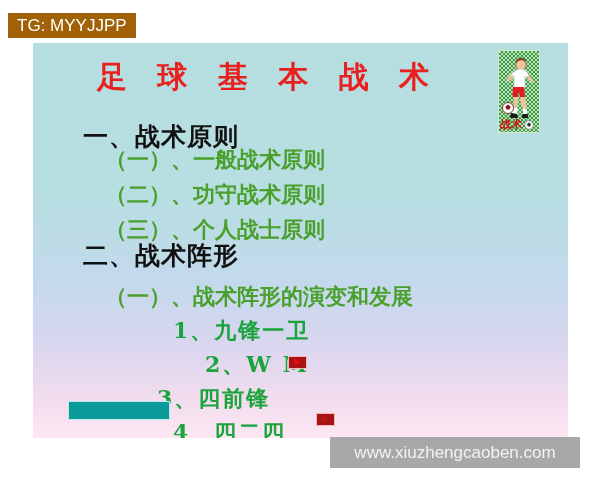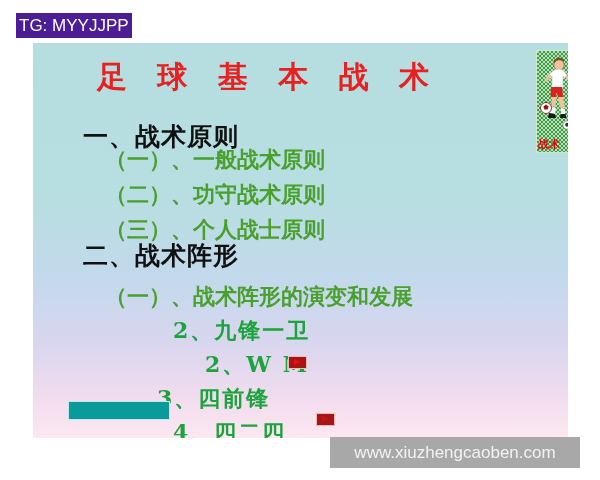--- a/index.html
+++ b/index.html
@@ -125,52 +125,51 @@
     border: 1px solid #bfe6ea;
     box-sizing: border-box;
   }
 
   
   #clipart {
     position: absolute;
     left: 465px;
     top: 7px;
     width: 42px;
-    height: 103px;
+    height: 83px;
     background-color: #b9e3b4;
     background-image:
       linear-gradient(45deg, #3e9a4a 25%, transparent 25%, transparent 75%, #3e9a4a 75%),
       linear-gradient(45deg, #3e9a4a 25%, transparent 25%, transparent 75%, #3e9a4a 75%);
     background-size: 4px 4px;
     background-position: 0 0, 2px 2px;
     border: 1px solid #cfe8cc;
     box-sizing: border-box;
     overflow: hidden;
-    margin-left: 38px;
   }
   #clipart-label {
     position: absolute;
     left: 1px;
     bottom: 2px;
     font-family: "DejaVu Serif", "Liberation Serif", serif;
     font-weight: bold;
     font-size: 11px;
     color: #cc1111;
     letter-spacing: 0;
     line-height: 11px;
   }
 
   
   #tg-tag {
     position: absolute;
-    left: 16px;
+    left: 8px;
     top: 13px;
     height: 25px;
-    padding: 0 3px;
-    background: #4c1d95;
+    padding: 0 9px;
+    background: #a16207;
     color: #ffffff;
     font-family: "Liberation Sans", sans-serif;
     font-size: 17px;
     line-height: 25px;
     white-space: nowrap;
   }
   #site-watermark {
     position: absolute;
     left: 330px;
     top: 437px;
@@ -227,21 +226,21 @@
     <div class="heading" id="heading-1">一、战术原则</div>
 
     <div class="green-line" id="sub-1">（一）、一般战术原则</div>
     <div class="green-line" id="sub-2">（二）、功守战术原则</div>
     <div class="green-line" id="sub-3">（三）、个人战士原则</div>
 
     <div class="heading" id="heading-2">二、战术阵形</div>
 
     <div class="green-line" id="sub-4">（一）、战术阵形的演变和发展</div>
 
-    <div class="numbered-line" id="item-1">2、九锋一卫</div>
+    <div class="numbered-line" id="item-1">1、九锋一卫</div>
     <div class="numbered-line" id="item-2">2、W M</div>
     <div class="numbered-line" id="item-3">3、四前锋</div>
     <div class="numbered-line" id="item-4">4、四二四</div>
 
     <div class="media-marker" id="marker-1"></div>
     <div class="media-marker" id="marker-2"></div>
 
     <div id="teal-block"></div>
 
   </div>

